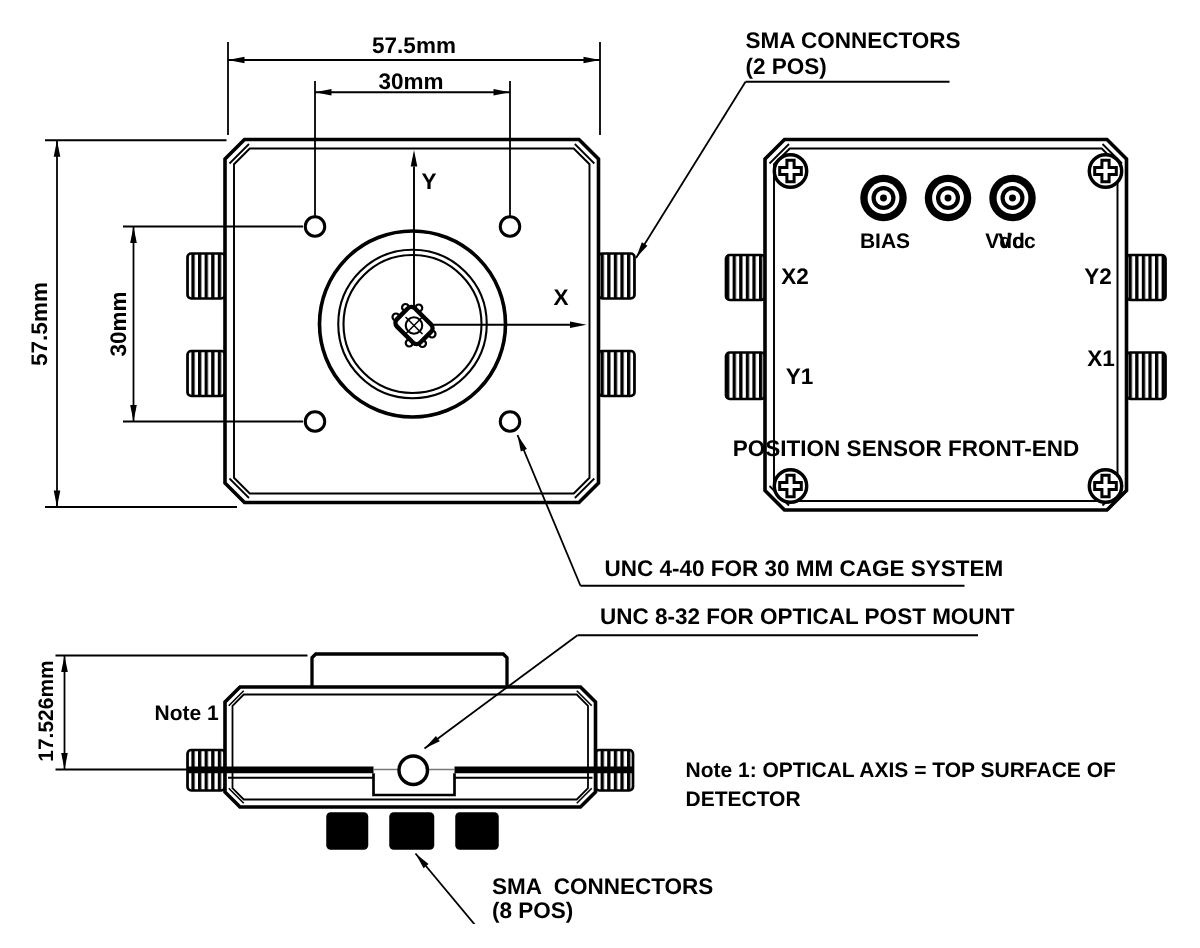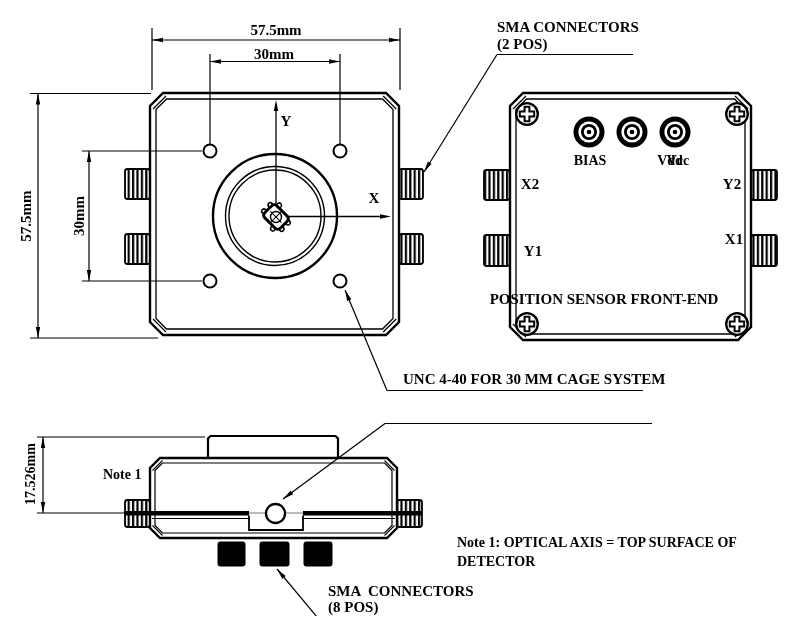--- a/index.html
+++ b/index.html
@@ -1,24 +1,24 @@
 <!DOCTYPE html>
 <html><head>
 <meta charset="utf-8">
 <style>
   html,body{margin:0;padding:0;background:#fff;}
   #canvas{position:relative;width:800px;height:616px;background:#fff;overflow:hidden;
-          font-family:Liberation Serif, serif;}
+          font-family:Liberation Sans, sans-serif;}
   #art{position:absolute;left:0;top:0;}
   .lbl{position:absolute;color:#000;font-weight:bold;white-space:pre;line-height:1.05;}
   .ctr{transform:translate(-50%,-50%);}
   .rot{transform:translate(-50%,-50%) rotate(-90deg);}
   .f15{font-size:15px;}
   .f14{font-size:14px;}
-  .note{white-space:pre-line;line-height:1.35;margin-top:30px;}
+  .note{white-space:pre-line;line-height:1.35;}
 </style>
 </head>
 <body>
 
 <div id="canvas">
 
 <svg id="art" width="800" height="632" viewBox="0 0 800 632">
   <defs>
     <pattern id="thr" width="4.4" height="6" patternUnits="userSpaceOnUse">
       <rect x="0" y="0" width="4.4" height="6" fill="#fff"></rect>
@@ -241,20 +241,21 @@
 <div class="lbl ctr f14" style="left:590px;top:161px;">BIAS</div>
 <div class="lbl ctr f14" style="left:633px;top:161px;margin-left:37px;">Vdd</div>
 <div class="lbl ctr f14" style="left:678px;top:161px;text-align:center;">Vcc</div>
 <div class="lbl ctr f15" style="left:530px;top:185px;">X2</div>
 <div class="lbl ctr f15" style="left:732px;top:185px;">Y2</div>
 <div class="lbl ctr f15" style="left:533px;top:252px;">Y1</div>
 <div class="lbl ctr f15" style="left:734px;top:240px;">X1</div>
 <div class="lbl ctr f15" style="left:604px;top:300px;">POSITION SENSOR FRONT-END</div>
 
 <div class="lbl f15" style="left:403px;top:372px;text-align:center;">UNC 4-40 FOR 30 MM CAGE SYSTEM</div>
+<div class="lbl f15" style="left:400px;top:404px;">UNC 8-32 FOR OPTICAL POST MOUNT</div>
 
 <div class="lbl rot f14" style="left:31px;top:474px;">17.526mm</div>
 <div class="lbl f14" style="left:55px;top:468px;padding-left:48px;">Note 1</div>
 
 <div class="lbl f14 note" style="left:457px;top:504px;">Note 1: OPTICAL AXIS = TOP SURFACE OF
 DETECTOR</div>
 
 <div class="lbl f15" style="left:328px;top:584px;">SMA  CONNECTORS</div>
 <div class="lbl f15" style="left:328px;top:600px;">(8 POS)</div>
 

